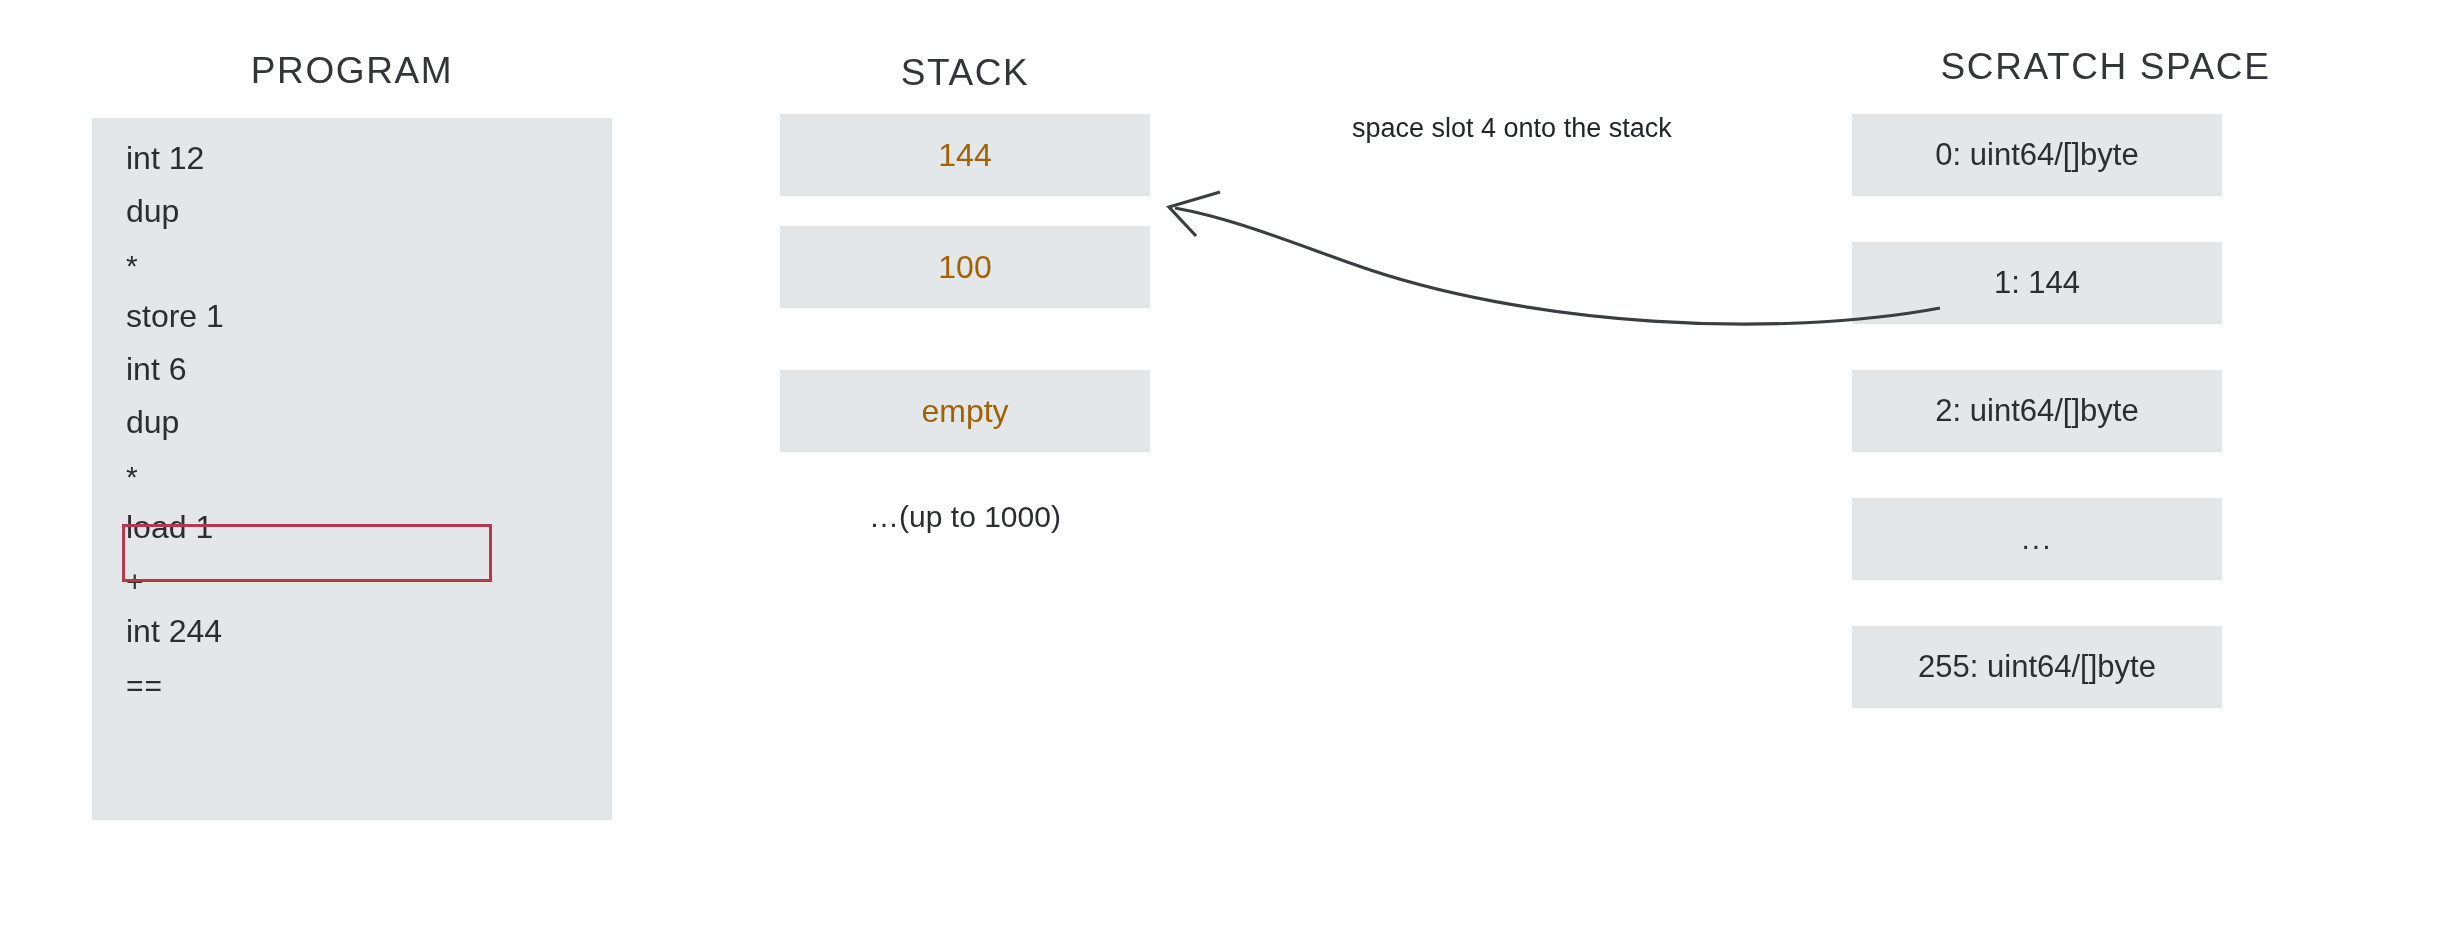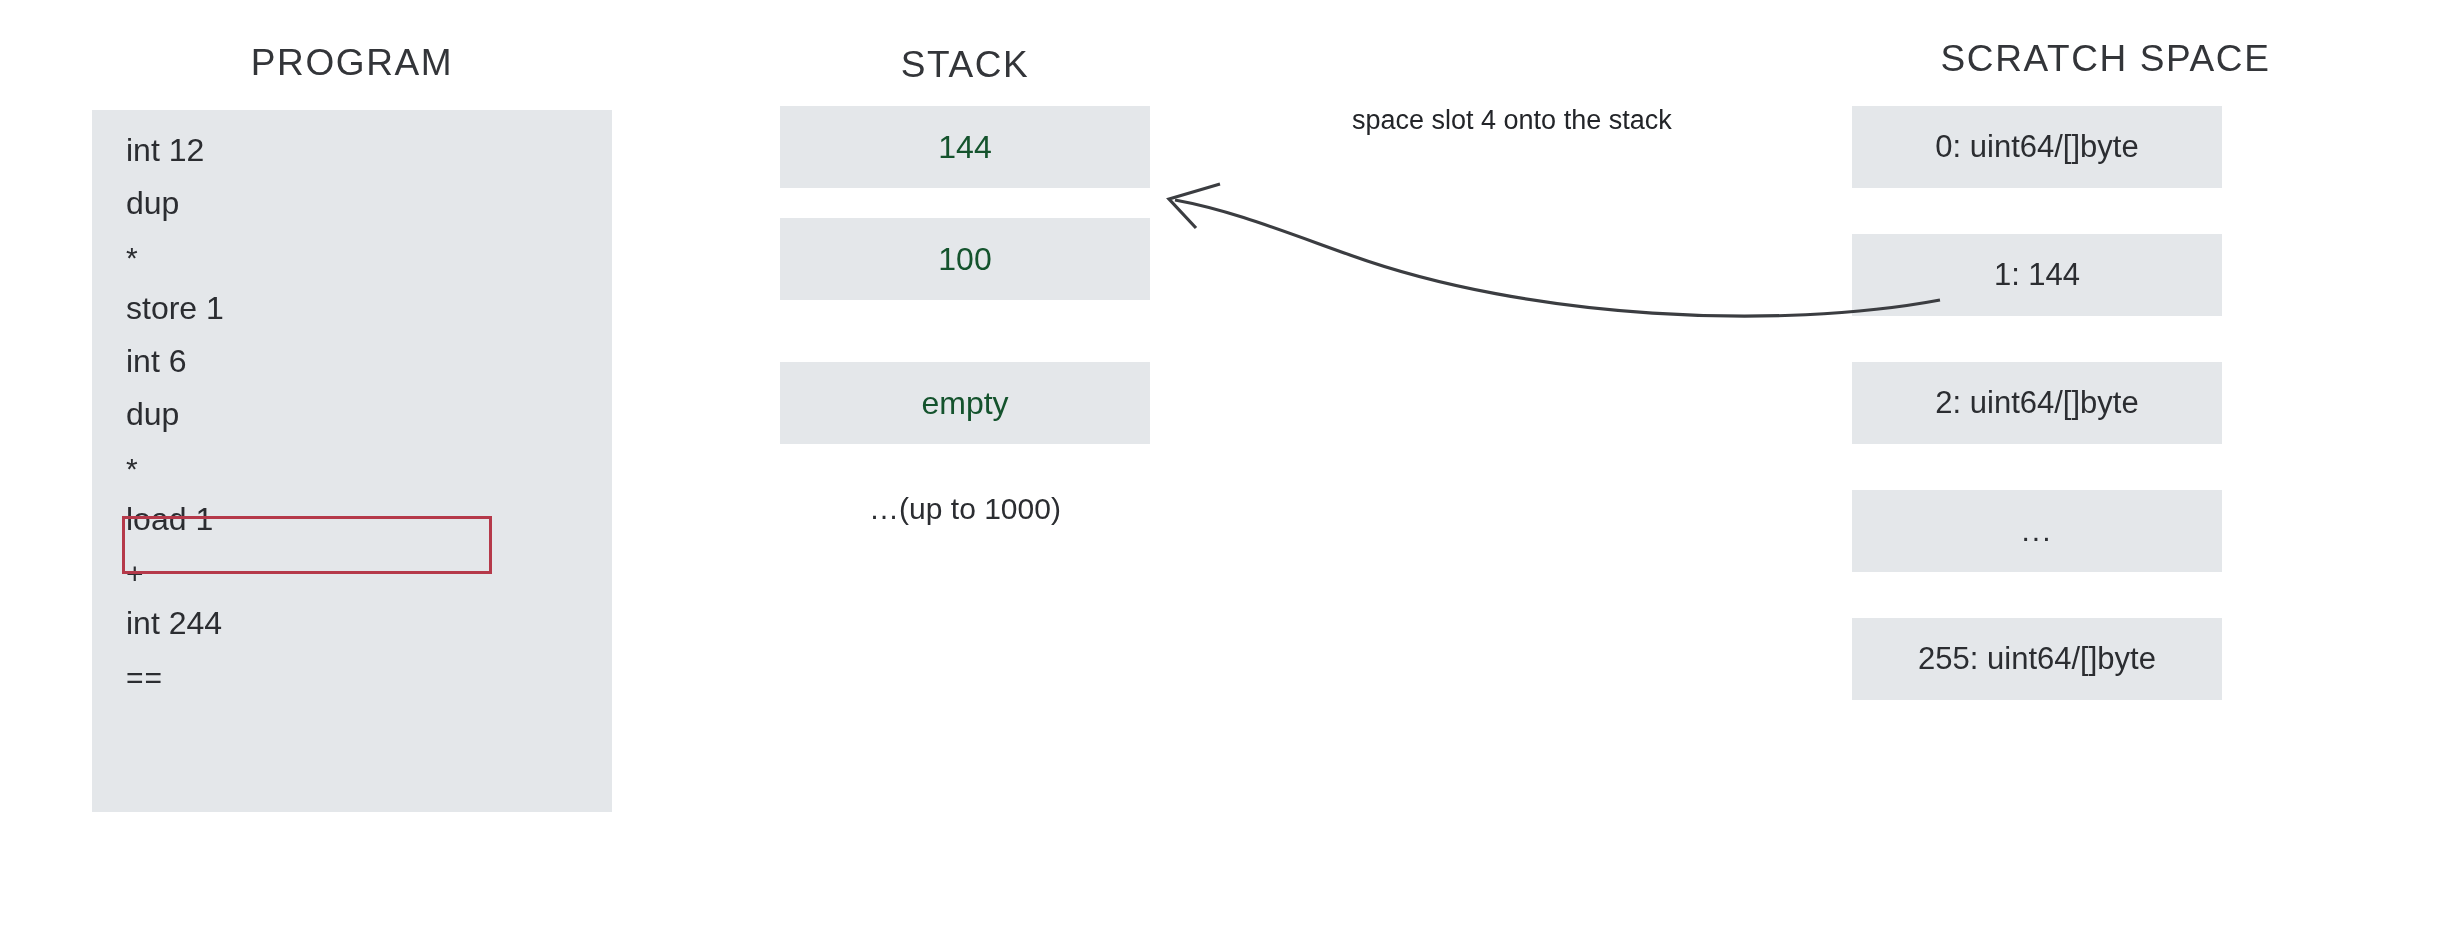--- a/index.html
+++ b/index.html
@@ -13,20 +13,21 @@
     position: relative;
     overflow: hidden;
     font-family: "Liberation Sans", sans-serif;
     color: #2e3033;
     -webkit-font-smoothing: antialiased;
   }
 
   .canvas {
     position: absolute;
     inset: 0;
+    margin-top: 8px;
   }
 
   
   .col-heading {
     position: absolute;
     font-size: 37px;
     font-weight: 400;
     letter-spacing: 1.6px;
     color: #333539;
     white-space: nowrap;
@@ -73,21 +74,21 @@
   .stack-cell {
     position: absolute;
     left: 780px;
     width: 370px;
     height: 82px;
     background: #e4e7ea;
     display: flex;
     align-items: center;
     justify-content: center;
     font-size: 32px;
-    color: #14532d;
+    color: #a16207;
   }
   #stack-cell-0 { top: 106px; }
   #stack-cell-1 { top: 218px; }
   #stack-cell-2 { top: 362px; text-align: center; }
 
   #stack-note {
     position: absolute;
     left: 780px;
     top: 492px;
     width: 370px;

